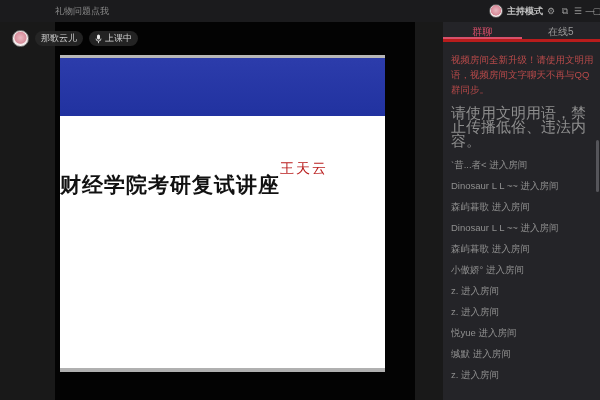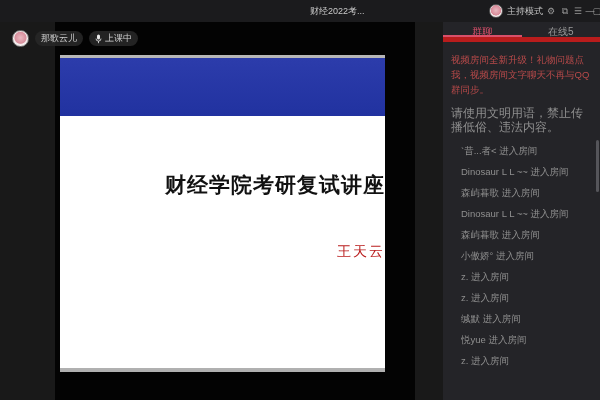--- a/index.html
+++ b/index.html
@@ -8,63 +8,63 @@
 
   
   .titlebar { position:absolute; left:0; top:0; width:600px; height:22px; background:#1b1b1d; z-index:30; }
   .titlebar span { position:absolute; top:0; line-height:22px; font-size:9px; }
   .gift-link { left:55px; color:#8b8b8b; cursor:pointer; }
   .room-title { left:310px; color:#c9c9c9; }
   .room-id { left:365px; color:#6f6f6f; }
   .host-avatar { position:absolute; left:489px; top:4px; width:14px; height:14px; border-radius:50%;
                  background:radial-gradient(circle at 50% 45%, #e8b8c0 0%, #d98a98 55%, #f2e6e6 60%, #fff 100%);
                  border:1px solid #555; }
-  .host-mode { left:507px; color:#c5c5c5; font-weight:normal; }
+  .host-mode { left:507px; color:#c5c5c5; font-weight:bold; }
   .win-ic { position:absolute; top:0; line-height:22px; font-size:11px; color:#9a9a9a; cursor:pointer; text-align:center; width:14px; }
 
   
   .stage { position:absolute; left:0; top:22px; width:443px; height:378px; background:#191919; overflow:hidden; }
   .stage-black { position:absolute; left:55px; top:0; width:360px; height:378px; background:#030303; }
 
   .overlay-row { position:absolute; left:12px; top:8px; display:flex; align-items:center; gap:6px; z-index:5; }
   .streamer-avatar { width:17px; height:17px; border-radius:50%;
                      background:radial-gradient(circle at 50% 45%, #e9b9c1 0%, #d88f9d 50%, #f4eaea 58%, #ffffff 100%);
                      border:1px solid #777; cursor:pointer; }
   .pill { background:rgba(38,38,38,.92); color:#cfcfcf; font-size:9px; line-height:15px; height:15px;
           padding:0 6px; border-radius:8px; display:flex; align-items:center; gap:3px; white-space:nowrap; }
   .mic-svg { width:7px; height:10px; }
 
   
   .slide { position:absolute; left:60px; top:33px; width:325px; height:317px; background:#fff; }
   .slide-topstrip { height:3px; background:#b7b7b7; }
   .slide-blue { height:58px; background:linear-gradient(180deg,#2c3cab 0%, #2132a0 100%); }
-  .slide-body { height:252px; display:flex; flex-direction:column; align-items:flex-end; }
+  .slide-body { height:252px; display:flex; flex-direction:row; align-items:flex-start; }
   .slide-title { margin-top:55px; font-family:"Liberation Serif", serif; font-weight:700; font-size:21px; color:#111; letter-spacing:1px; }
   .slide-presenter { margin-top:44px; font-family:"Liberation Serif", serif; font-size:14px; color:#b91c1c; letter-spacing:2px; }
   .slide-botstrip { height:4px; background:#b0b0b0; }
 
   
   .sidebar { position:absolute; left:443px; top:22px; width:157px; height:378px; background:#242428; }
-  .tabs { display:flex; height:20px; border-bottom:5px solid #b91c1c; }
+  .tabs { display:flex; height:20px; border-bottom:3px solid #b91c1c; }
   .tab { flex:1; text-align:center; font-size:10px; line-height:19px; color:#9a9a9a; cursor:pointer; position:relative; }
   .tab.active { color:#d8506a; }
   .tab.active::after { content:""; position:absolute; left:0; bottom:0; width:100%; height:2px; background:#d8506a; }
 
   .chatlist { padding:10px 6px 0 8px; }
   .notice { color:#b94a4a; font-size:9.5px; line-height:15px; margin-bottom:9px; }
-  .rule   { color:#8f8f8f; font-size:12px; line-height:14px; margin-bottom:11px; }
-  .msg    { color:#8f8f8f; font-size:9.5px; line-height:12px; margin-bottom:9px; white-space:nowrap; overflow:hidden;margin-left:10px; }
+  .rule   { color:#8f8f8f; font-size:15px; line-height:14px; margin-bottom:11px; }
+  .msg    { color:#8f8f8f; font-size:9.5px; line-height:12px; margin-bottom:9px; white-space:nowrap; overflow:hidden; }
 
   .scroll-thumb { position:absolute; right:1px; top:118px; width:3px; height:52px; background:#55555a; border-radius:2px; cursor:pointer; }
 </style>
 </head>
 <body>
 
 <div class="titlebar">
-  <span class="room-title">财经2022考...</span>
+  <span class="gift-link">礼物问题点我</span>
   <div class="host-avatar"></div>
   <span class="host-mode">主持模式</span>
   <span class="win-ic" style="left:544px">⚙</span>
   <span class="win-ic" style="left:558px">⧉</span>
   <span class="win-ic" style="left:571px">☰</span>
   <span class="win-ic" style="left:583px; font-size:9px;">—</span>
 
   <span class="win-ic" style="left:592px; width:10px;">▢</span>
 
 </div>
@@ -98,29 +98,29 @@
   </div>
 </div>
 
 <div class="sidebar">
   <div class="tabs">
     <div class="tab active">群聊</div>
     <div class="tab">在线5</div>
   </div>
 
   <div class="chatlist">
-    <div class="notice">视频房间全新升级！礼物问题点我，视频房间文字聊天不再与QQ群同步。</div>
+    <div class="notice">视频房间全新升级！请使用文明用语，视频房间文字聊天不再与QQ群同步。</div>
     <div class="rule">请使用文明用语，禁止传播低俗、违法内容。</div>
     <div class="msg">`昔...者&lt; 进入房间</div>
     <div class="msg">Dinosaur L L ~~ 进入房间</div>
     <div class="msg">森屿暮歌 进入房间</div>
     <div class="msg">Dinosaur L L ~~ 进入房间</div>
     <div class="msg">森屿暮歌 进入房间</div>
     <div class="msg">小傲娇° 进入房间</div>
     <div class="msg">z. 进入房间</div>
     <div class="msg">z. 进入房间</div>
+    <div class="msg">悦yue 进入房间</div>
     <div class="msg">缄默 进入房间</div>
-    <div class="msg">悦yue 进入房间</div>
     <div class="msg">z. 进入房间</div>
   </div>
 
   <div class="scroll-thumb"></div>
 </div>
 
 </body></html>

